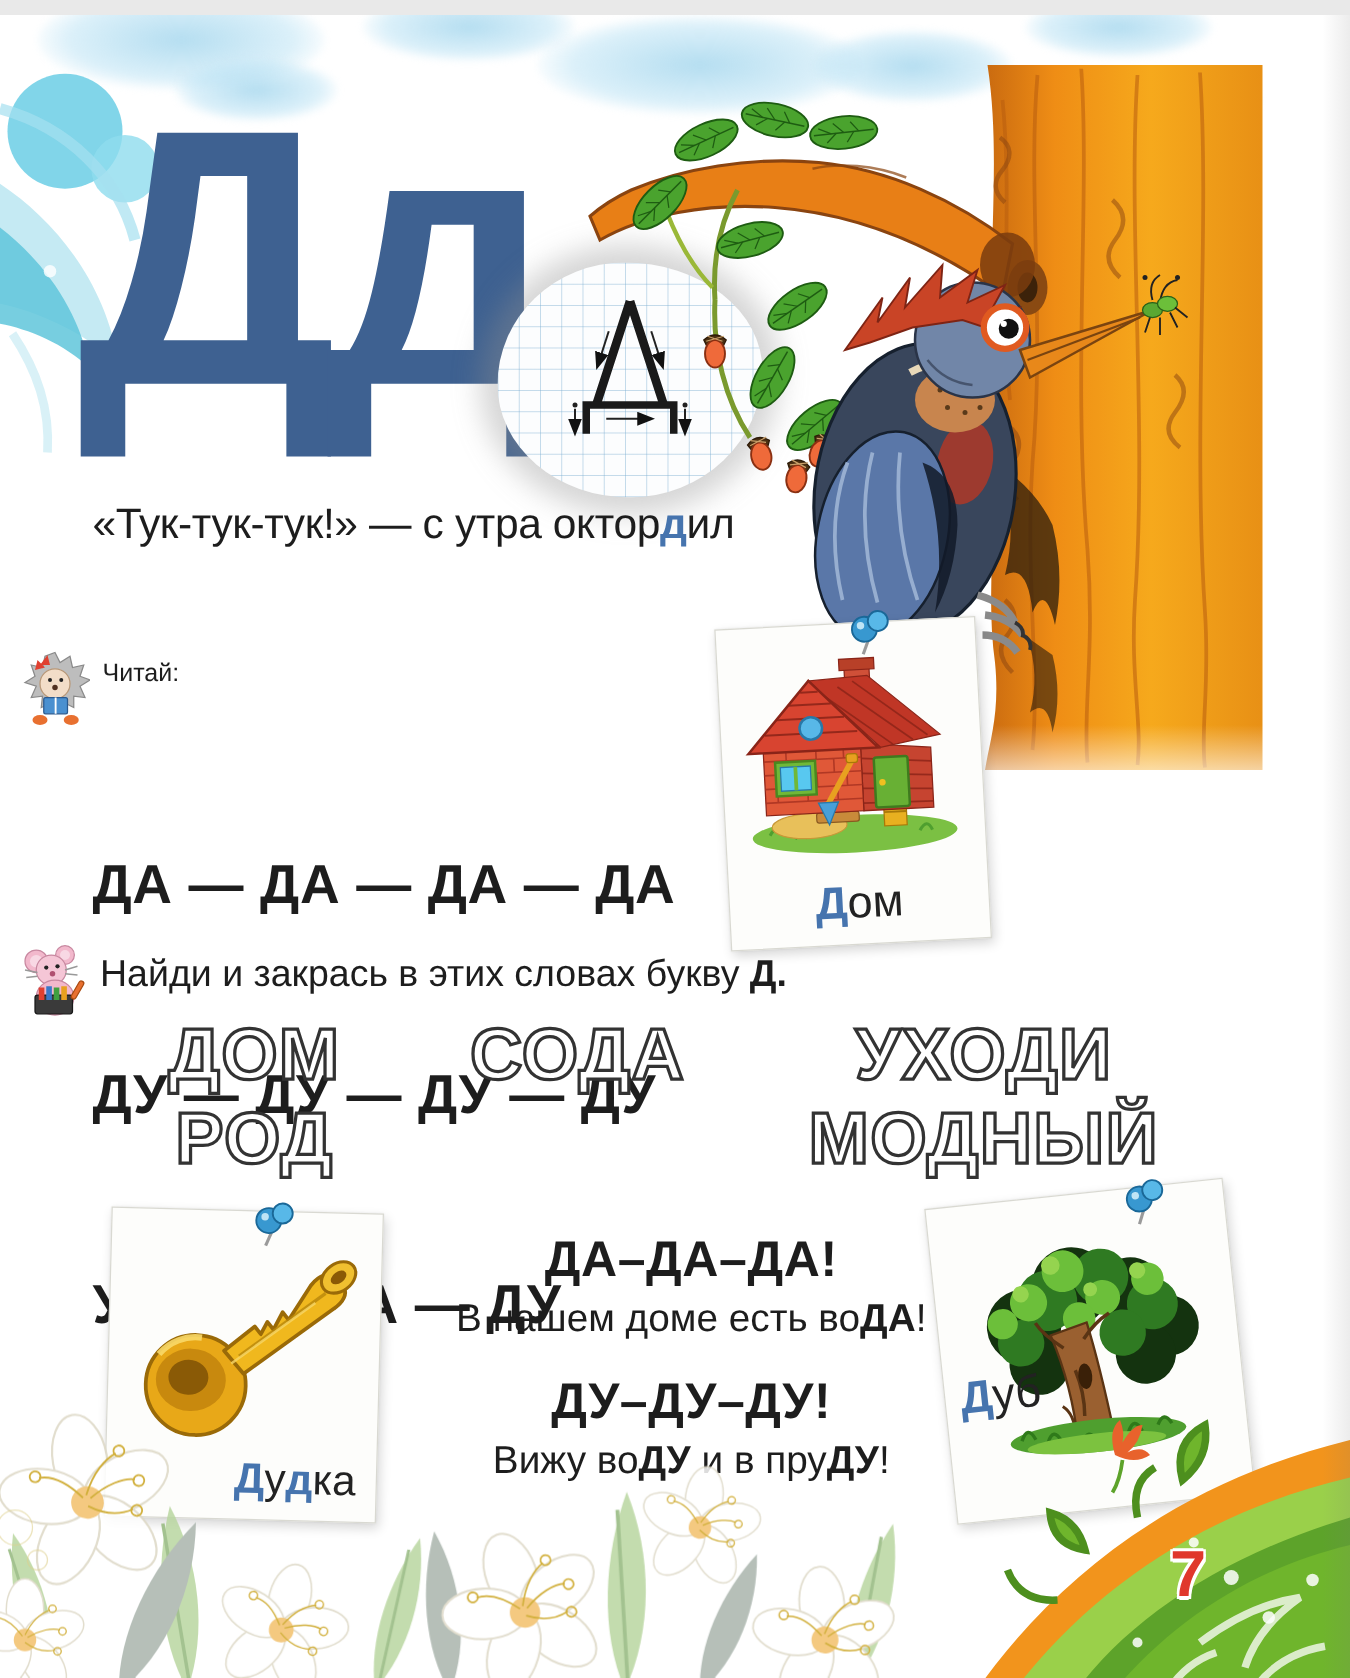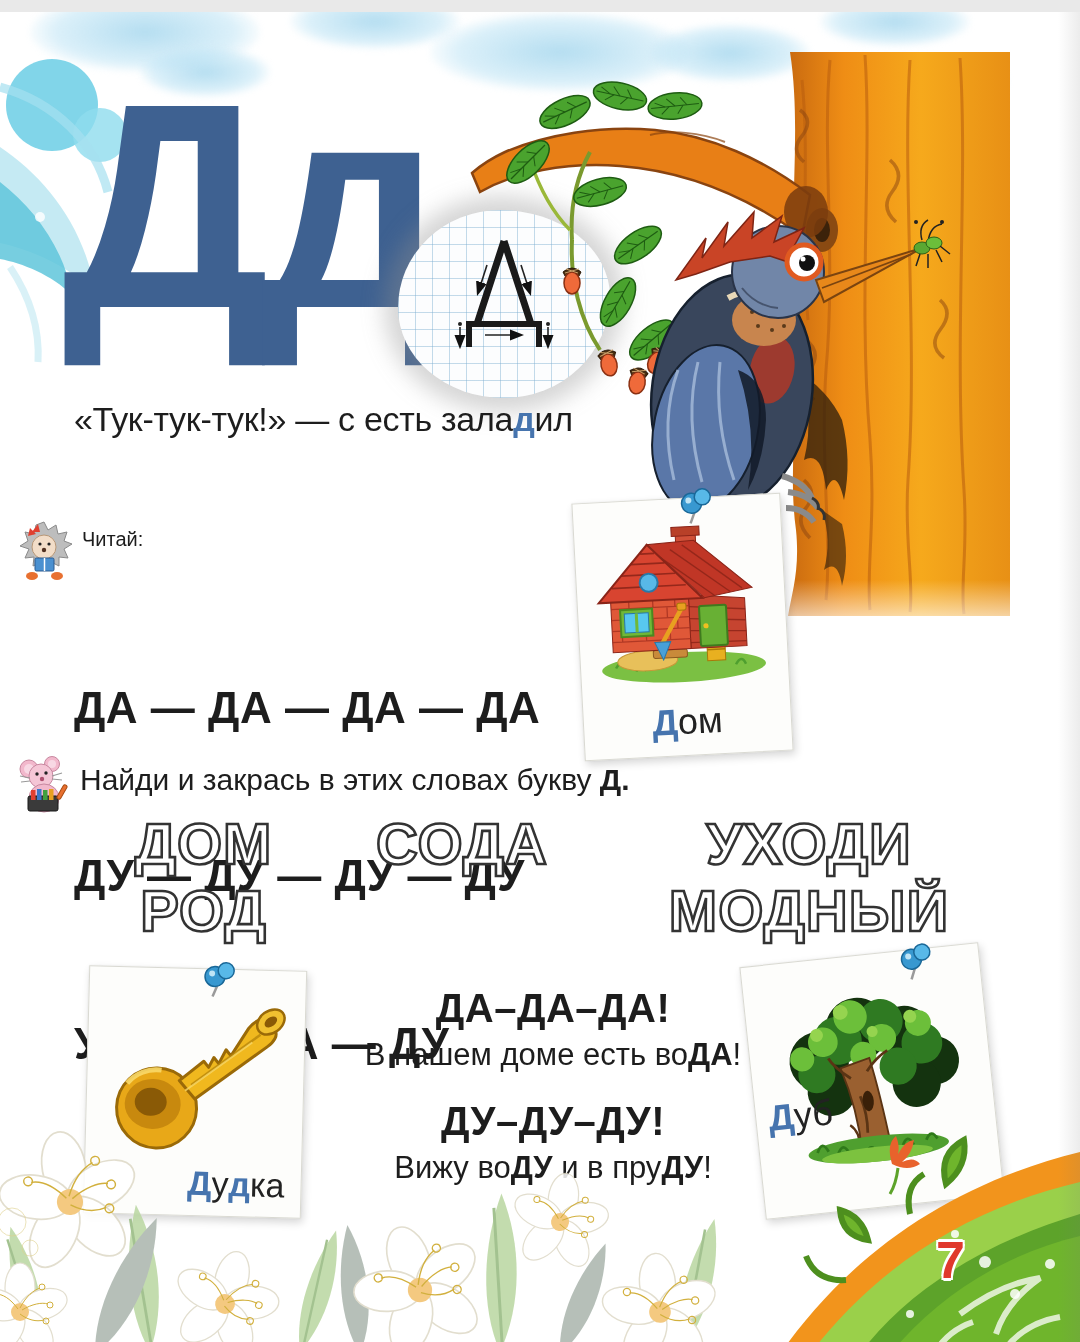--- a/index.html
+++ b/index.html
@@ -220,21 +220,21 @@
       <ellipse cx="464" cy="203" rx="8" ry="6" fill="#6cbf3a" stroke="#2a6018"></ellipse>
       <path d="M450,214 l-4,12 M458,214 l0,14 M466,210 l6,12 M470,206 l10,8" stroke="#222" stroke-width="1.5"></path>
     </g>
 
     <path d="M312,436 q22,6 30,22 M318,452 q20,2 30,16 M316,468 q18,0 28,14" stroke="#8a8a8a" stroke-width="6" fill="none"></path>
     <path d="M342,458 q8,4 6,12 M348,468 q8,4 6,12" stroke="#333" stroke-width="3" fill="none"></path>
     <rect x="316" y="540" width="226" height="60" fill="url(#fadeW)"></rect>
   </svg>
 
   <div class="rhyme">
-    <div><span>«Тук-тук-тук!» — с есть зала</span><span class="hl">д</span><span>ил</span></div>
+    <div><span>«Тук-тук-тук!» — с утра октор</span><span class="hl">д</span><span>ил</span></div>
   </div>
 
   <svg class="abs" style="left:18px;top:508px;" width="54" height="62" viewBox="0 0 54 62">
     <path d="M26,2 30,10 38,5 40,14 49,12 46,21 54,24 46,29 50,38 41,37 41,46 33,42 29,50 24,42 15,46 16,37 7,38 11,29 2,26 10,21 7,12 16,14 18,5 Z" fill="#bdbdbd" stroke="#8a8a8a"></path>
     <circle cx="26" cy="27" r="12" fill="#f2ddc8" stroke="#b89878"></circle>
     <circle cx="22" cy="24" r="1.6" fill="#222"></circle>
       <circle cx="31" cy="24" r="1.6" fill="#222"></circle>
     <circle cx="26" cy="30" r="2.2" fill="#503020"></circle>
     <path d="M12,8 l6,6 l-8,2 Z M20,4 l2,8 l-8,0 Z" fill="#e04030"></path>
     <rect x="17" y="38" width="19" height="13" rx="1.5" fill="#4a90d0" stroke="#2a5a90"></rect>
@@ -306,21 +306,21 @@
   </svg>
   <div class="find-text"><span>Найди и закрась в этих словах букву </span><span class="bd">Д.</span></div>
 
   <div class="outline-col" style="left:96px;width:215px;">
     <div class="outline-word">ДОМ</div>
     <div class="outline-word">РОД</div>
   </div>
   <div class="outline-col" style="left:342px;width:240px;">
     <div class="outline-word">СОДА</div>
   </div>
-  <div class="outline-col" style="left:644px;width:330px;">
+  <div class="outline-col" style="left:622px;width:330px;">
     <div class="outline-word">УХОДИ</div>
     <div class="outline-word">МОДНЫЙ</div>
   </div>
 
   <div class="card dudka-card">
     <svg class="pin" viewBox="-23 -23 46 52">
       <line x1="1" y1="8" x2="-4" y2="20" stroke="#9a9a9a" stroke-width="2.5"></line>
       <circle cx="-2" cy="0" r="10" fill="#3898d0" stroke="#1a6898" stroke-width="1.5"></circle>
       <circle cx="9" cy="-6" r="8" fill="#58b8e8" stroke="#1a6898" stroke-width="1.5"></circle>
       <circle cx="-5" cy="-3" r="3" fill="#bfe4f5"></circle>

